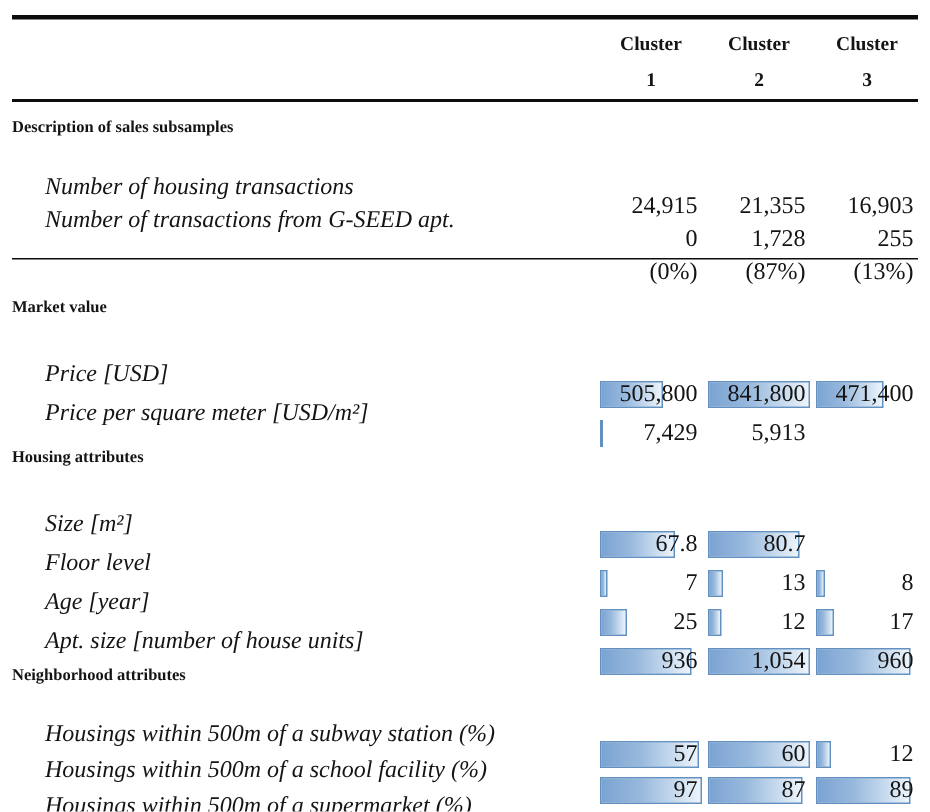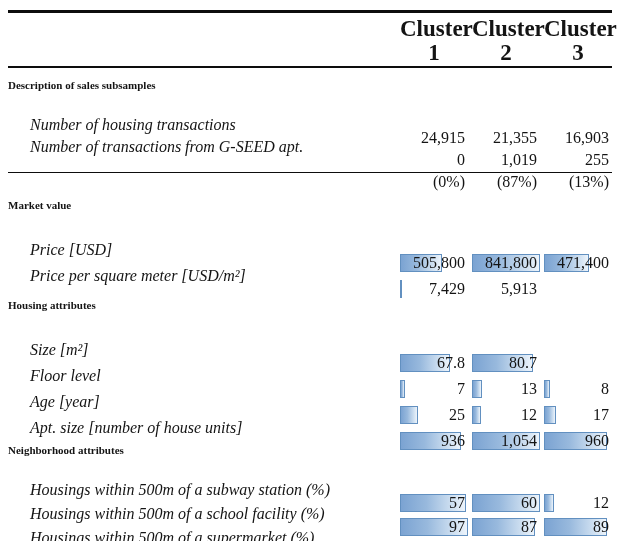--- a/index.html
+++ b/index.html
@@ -18,21 +18,21 @@
 
   .row {
     display: grid;
     grid-template-columns: 1fr 68px 68px 68px;
     column-gap: 4px;
     align-items: center;
   }
 
   
   .header-row { padding: 3px 0 2px 0; }
-  .hcell { text-align: center; font-weight: bold; font-size: 23px; }
+  .hcell { text-align: center; font-weight: bold; font-size: 13px; }
   .hword { line-height: 25px; }
   .hnum  { line-height: 23px; }
 
   
   .section-title {
     font-weight: bold;
     font-size: 11px;
     line-height: 24px;
   }
   .heading-row { margin-top: 5px; }
@@ -121,21 +121,21 @@
       <div class="cell">
           <span class="num">16,903</span>
         </div>
     </div>
     <div class="row data-row">
       <div class="label">Number of transactions from G-SEED apt.</div>
       <div class="cell">
           <span class="num">0</span>
         </div>
       <div class="cell">
-          <span class="num">1,019</span>
+          <span class="num">1,728</span>
         </div>
       <div class="cell">
           <span class="num">255</span>
         </div>
     </div>
     <div class="row data-row">
       <div class="label"></div>
       <div class="cell">
           <span class="num">(0%)</span>
         </div>

